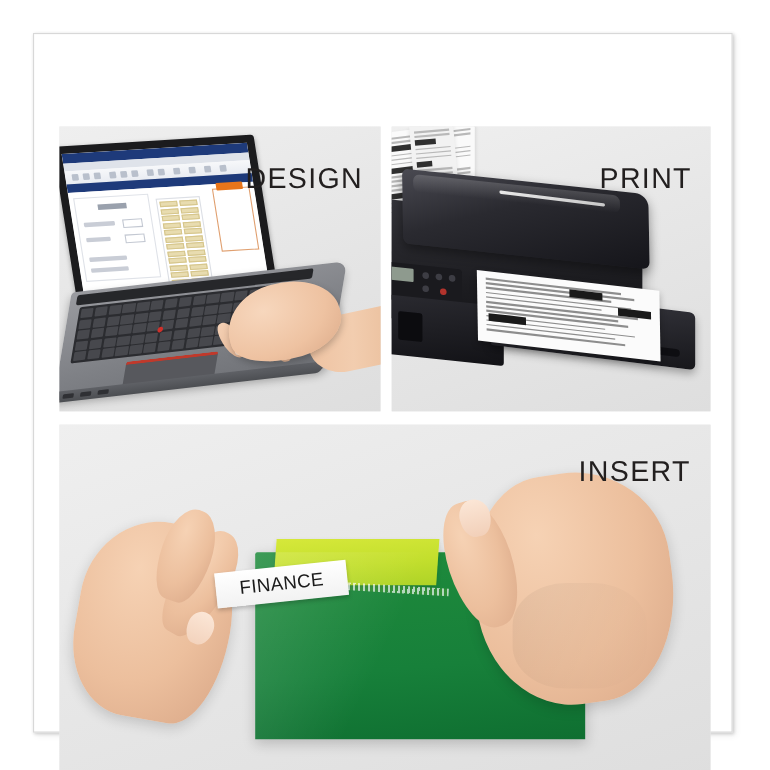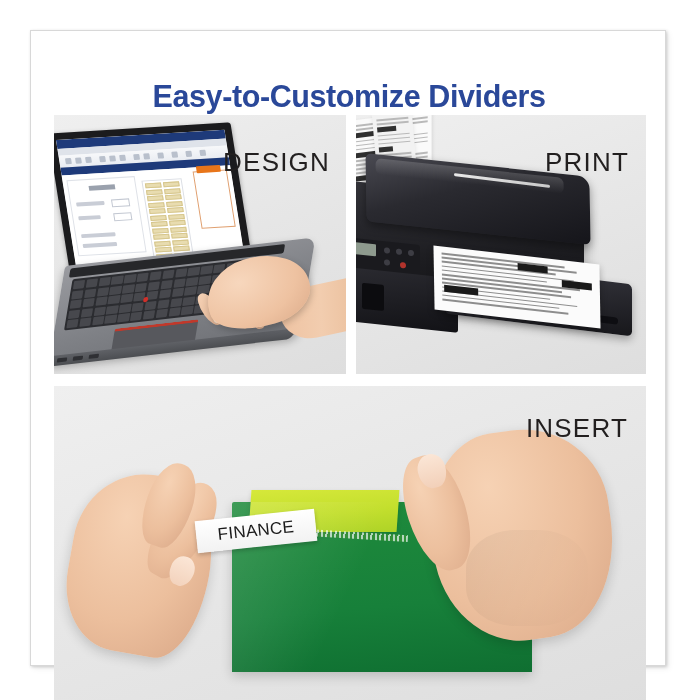--- a/index.html
+++ b/index.html
@@ -393,21 +393,20 @@
     border-radius:40%;
   }
 </style>
 </head>
 <body>
 
 <div id="page">
 
   <div class="card">
 
-    <div class="headline">Easy-to-Customize Dividers</div>
 
     <div class="panel panel-design">
       <div class="panel-bg"></div>
 
       <div class="laptop">
 
         <div class="lid">
           <div class="screen">
             <div class="scr-titlebar"></div>
             <div class="scr-menubar"></div>

